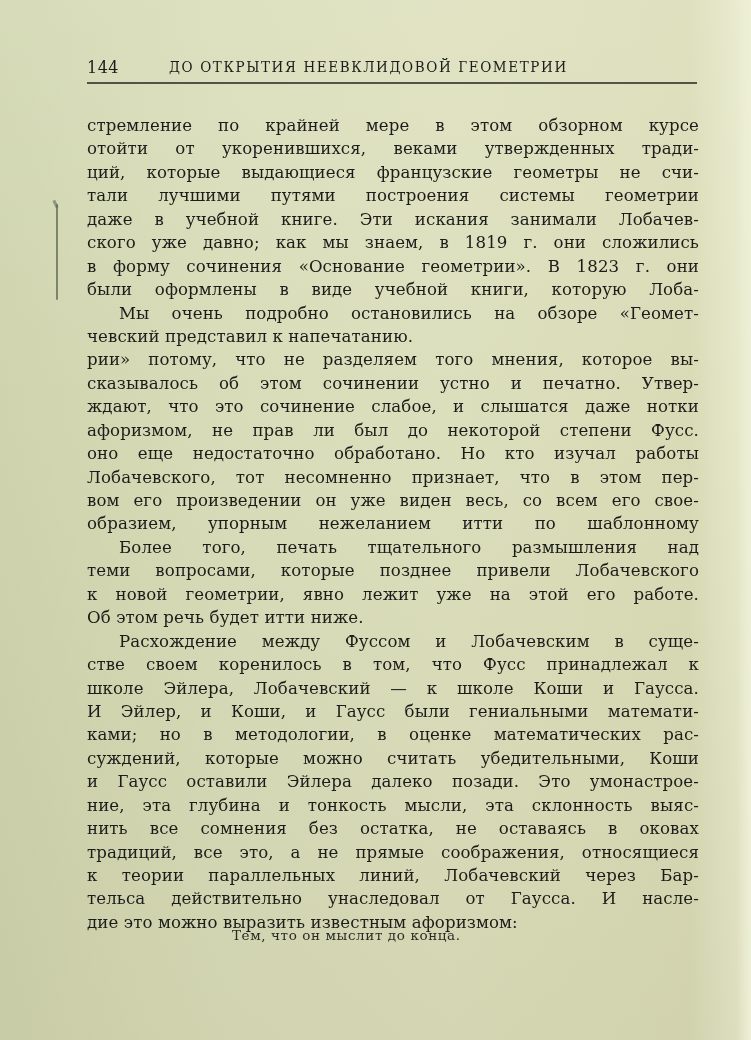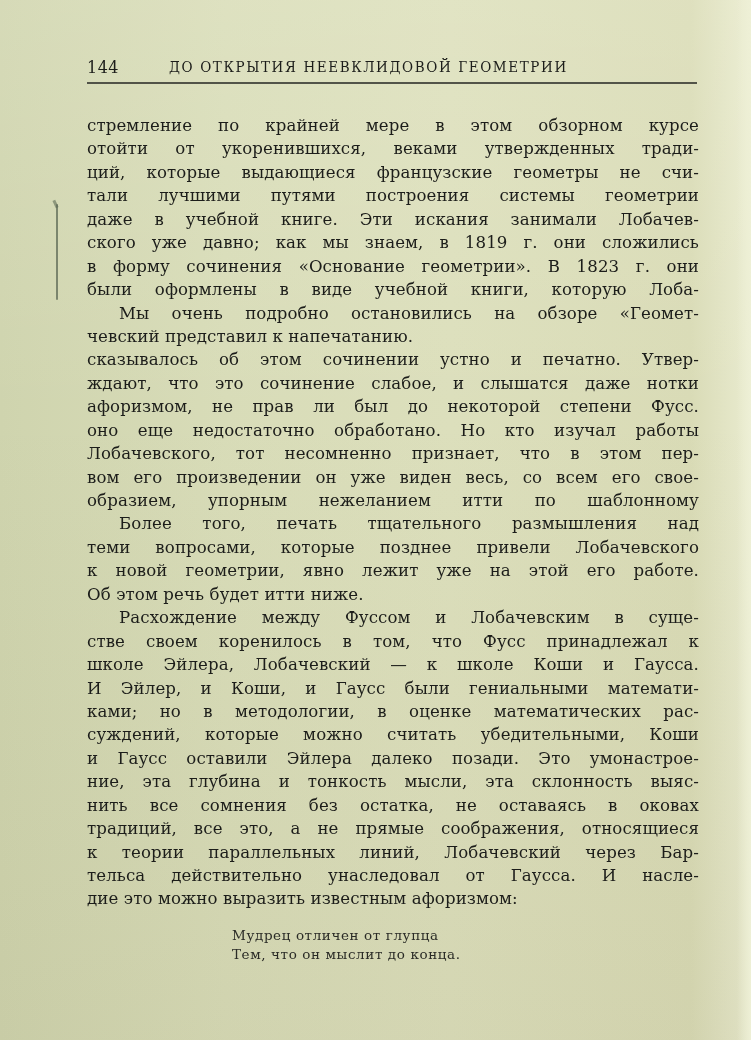--- a/index.html
+++ b/index.html
@@ -79,20 +79,21 @@
     <div class="line">стремление по крайней мере в этом обзорном курсе</div>
     <div class="line">отойти от укоренившихся, веками утвержденных тради-</div>
     <div class="line">ций, которые выдающиеся французские геометры не счи-</div>
     <div class="line">тали лучшими путями построения системы геометрии</div>
     <div class="line">даже в учебной книге. Эти искания занимали Лобачев-</div>
     <div class="line">ского уже давно; как мы знаем, в 1819 г. они сложились</div>
     <div class="line">в форму сочинения «Основание геометрии». В 1823 г. они</div>
     <div class="line">были оформлены в виде учебной книги, которую Лоба-</div>
     <div class="line indent">Мы очень подробно остановились на обзоре «Геомет-</div>
     <div class="line last">чевский представил к напечатанию.</div>
+    <div class="line">рии» потому, что не разделяем того мнения, которое вы-</div>
     <div class="line">сказывалось об этом сочинении устно и печатно. Утвер-</div>
     <div class="line">ждают, что это сочинение слабое, и слышатся даже нотки</div>
     <div class="line">афоризмом, не прав ли был до некоторой степени Фусс.</div>
     <div class="line">оно еще недостаточно обработано. Но кто изучал работы</div>
     <div class="line">Лобачевского, тот несомненно признает, что в этом пер-</div>
     <div class="line">вом его произведении он уже виден весь, со всем его свое-</div>
     <div class="line">образием, упорным нежеланием итти по шаблонному</div>
     <div class="line indent">Более того, печать тщательного размышления над</div>
     <div class="line">теми вопросами, которые позднее привели Лобачевского</div>
     <div class="line">к новой геометрии, явно лежит уже на этой его работе.</div>
@@ -106,15 +107,14 @@
     <div class="line">и Гаусс оставили Эйлера далеко позади. Это умонастрое-</div>
     <div class="line">ние, эта глубина и тонкость мысли, эта склонность выяс-</div>
     <div class="line">нить все сомнения без остатка, не оставаясь в оковах</div>
     <div class="line">традиций, все это, а не прямые соображения, относящиеся</div>
     <div class="line">к теории параллельных линий, Лобачевский через Бар-</div>
     <div class="line">тельса действительно унаследовал от Гаусса. И насле-</div>
     <div class="line last">дие это можно выразить известным афоризмом:</div>
   </div>
 
 <div class="epigraph">
-  <div>Мудрец отличен от глупца</div>
   <div>Тем, что он мыслит до конца.</div>
 </div>
 
 </body></html>

